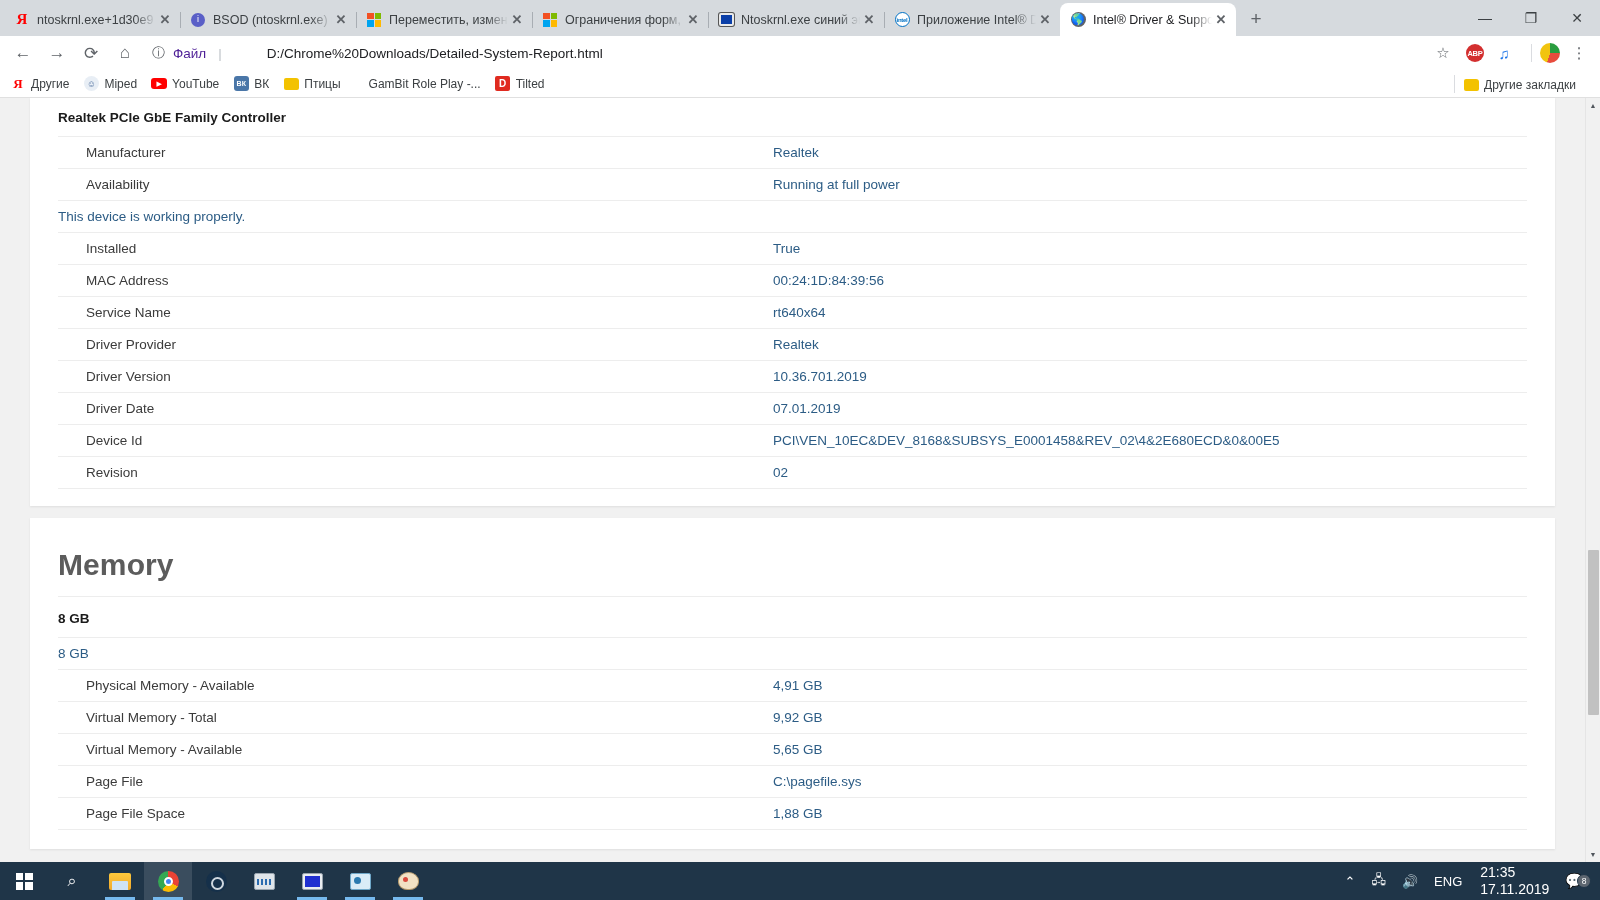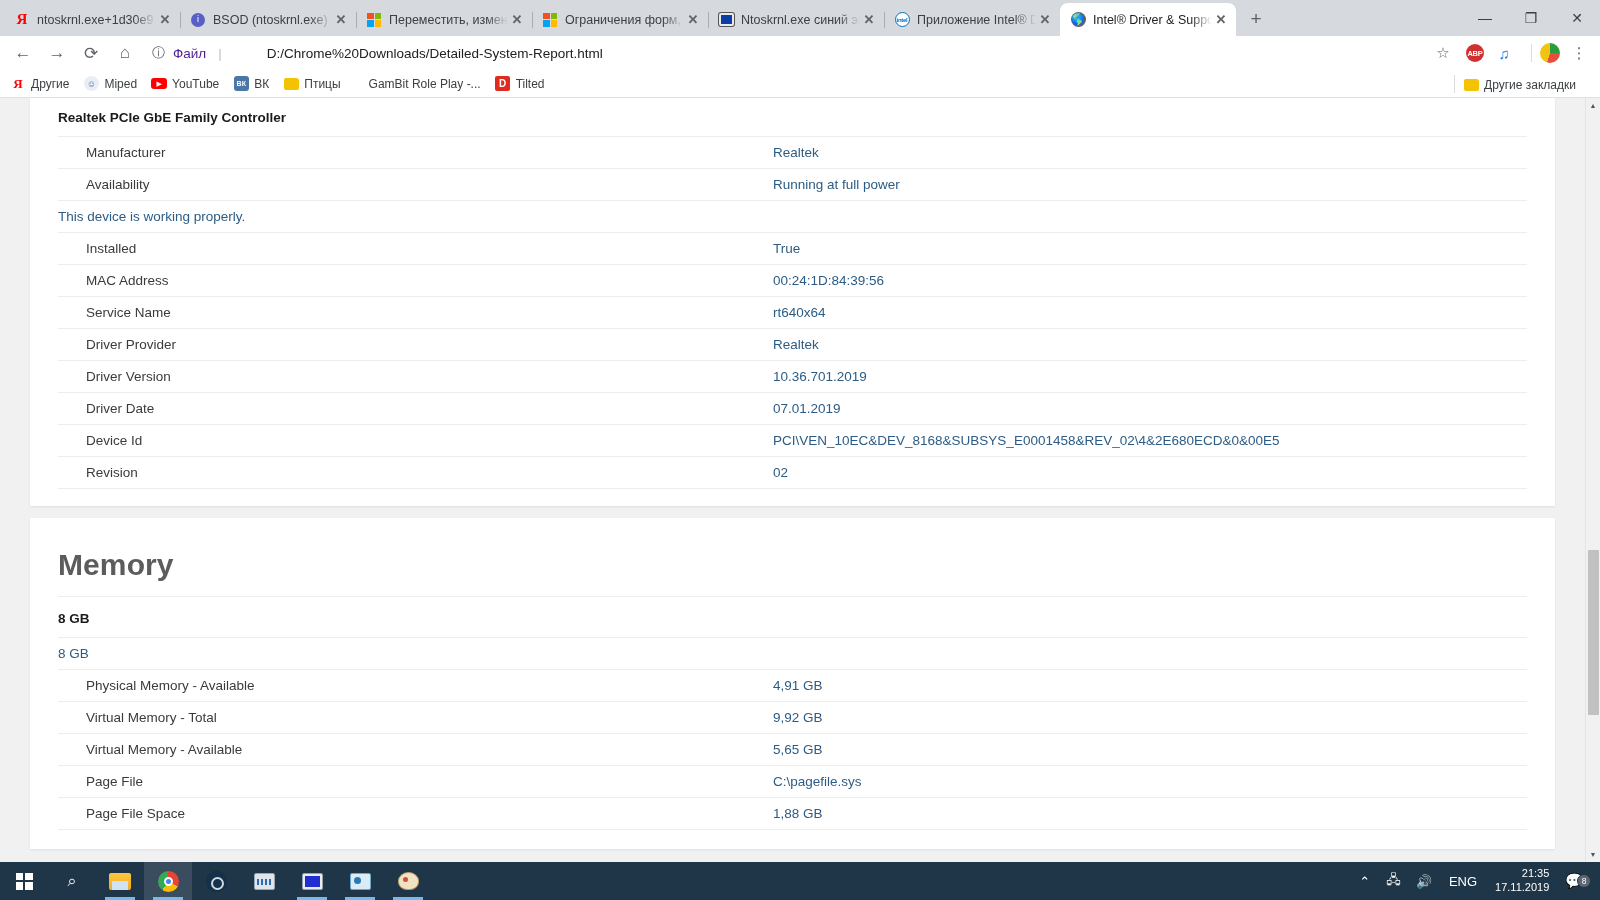--- a/index.html
+++ b/index.html
@@ -177,21 +177,21 @@
   .tb-item {
     width: 48px; height: 38px; display: flex; align-items: center; justify-content: center;
     position: relative;
   }
   .tb-item.active { background: rgba(255,255,255,.12); }
   .tb-item .underline { position: absolute; bottom: 0; left: 9px; right: 9px; height: 3px; background: #76b9ed; }
   .win-logo { width: 17px; height: 17px; display: grid; grid-template-columns: 1fr 1fr; grid-template-rows: 1fr 1fr; gap: 2px; }
   .win-logo i { background: #fff; display: block; }
   .tb-right { margin-left: auto; display: flex; align-items: center; padding-right: 6px; }
   .tb-right .ti { padding: 0 8px; display: flex; align-items: center; height: 38px; font-size: 13px; }
-  .clock { text-align: right; line-height: 1.25; font-size: 11px; padding: 0 10px; }
+  .clock { text-align: left; line-height: 1.25; font-size: 14px; padding: 0 10px; }
   .notif { position: relative; padding: 0 10px 0 6px; font-size: 15px; }
   .notif .badge {
     position: absolute; right: 3px; bottom: 2px; width: 14px; height: 14px; border-radius: 50%;
     background: #5d6670; color: #fff; font-size: 8.5px; display: flex; align-items: center; justify-content: center;
     border: 1px solid #1f3548;
   }
   
   .g-explorer { width: 22px; height: 17px; background: linear-gradient(#ffc93c,#f0a92c); border-radius: 2px; position: relative; }
   .g-explorer:after { content:''; position:absolute; left:3px; bottom:0; right:3px; height:9px; background:#cfe3f5; border-radius:1px 1px 0 0;}
   .g-chrome { width: 21px; height: 21px; border-radius: 50%;

